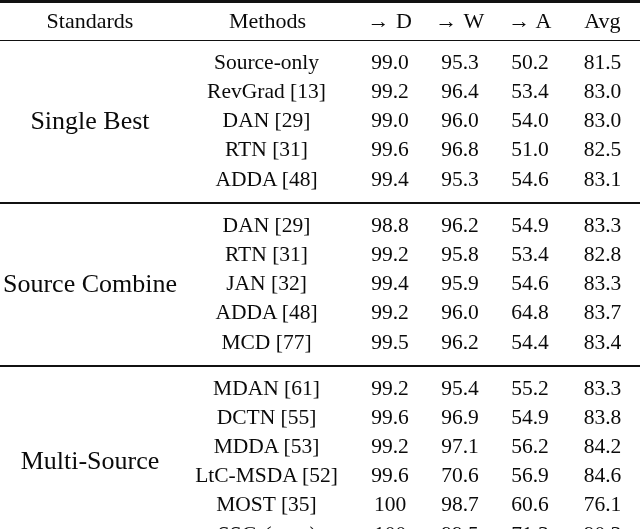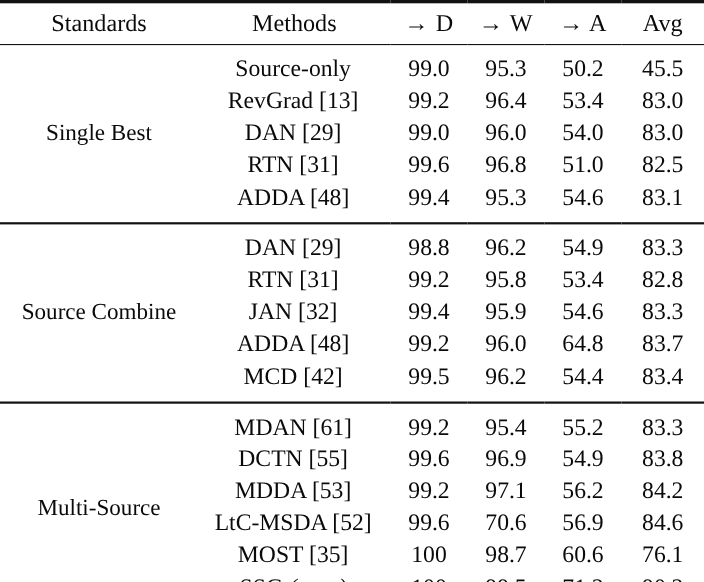--- a/index.html
+++ b/index.html
@@ -53,21 +53,21 @@
     padding-bottom: 2px;
     font-size: 22px;
     margin-left: 44px;
   }
   tr.header-under > th { border-bottom: 1.6px solid #111111; height: 0; font-size: 0; padding: 0; }
 
   tbody tr.data-row td { height: 29.2px; }
   tbody tr.data-row td.methods-cell { padding-right: 2px; }
 
   td.group-label {
-    font-size: 21px;
+    font-size: 26px;
   }
   .spacer-row td { height: 7px; font-size: 0; }
   .spacer-row-bottom td { height: 8px; font-size: 0; }
 
   .bold { font-weight: bold; }
   .ital { font-style: italic; }
   .arrow { letter-spacing: 0.5px; }
 </style>
 </head>
 <body>
@@ -102,21 +102,21 @@
     <tbody>
       <tr class="spacer-row">
           <td colspan="6"></td>
         </tr>
       <tr class="data-row">
         <td class="group-label" rowspan="5">Single Best</td>
         <td class="methods-cell">Source-only</td>
         <td>99.0</td>
         <td>95.3</td>
         <td>50.2</td>
-        <td>45.5</td>
+        <td>81.5</td>
       </tr>
       <tr class="data-row">
         <td class="methods-cell">RevGrad [13]</td>
         <td>99.2</td>
         <td>96.4</td>
         <td>53.4</td>
         <td>83.0</td>
       </tr>
       <tr class="data-row">
         <td class="methods-cell">DAN [29]</td>
@@ -174,21 +174,21 @@
         <td>83.3</td>
       </tr>
       <tr class="data-row">
         <td class="methods-cell">ADDA [48]</td>
         <td>99.2</td>
         <td>96.0</td>
         <td>64.8</td>
         <td>83.7</td>
       </tr>
       <tr class="data-row">
-        <td class="methods-cell">MCD [42]</td>
+        <td class="methods-cell">MCD [77]</td>
         <td>99.5</td>
         <td>96.2</td>
         <td>54.4</td>
         <td>83.4</td>
       </tr>
       <tr class="spacer-row-bottom">
           <td colspan="6"></td>
         </tr>
     </tbody>
 

